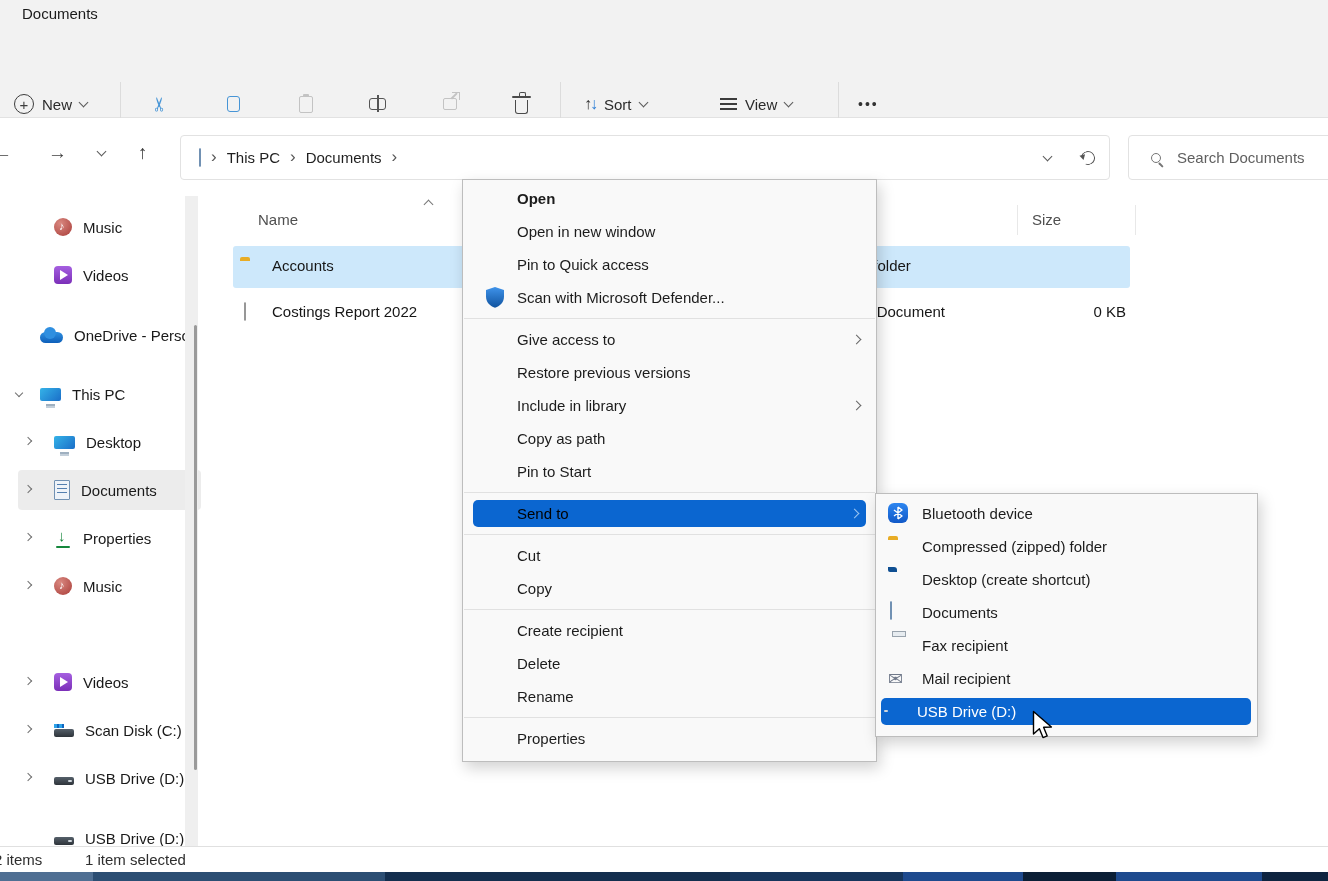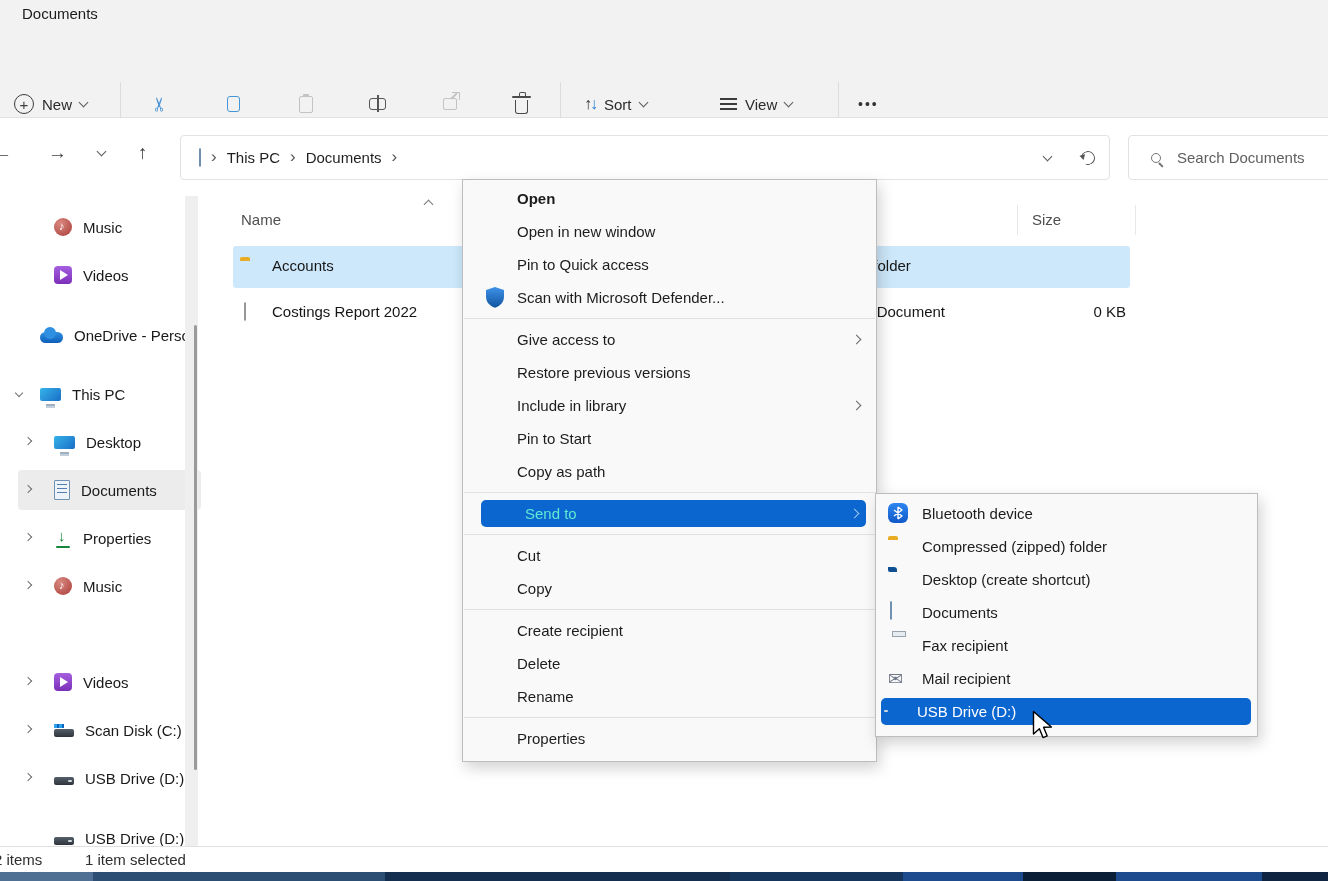--- a/index.html
+++ b/index.html
@@ -109,21 +109,21 @@
   .ficon { position:absolute; top:11px; }
 
   
   .menu { position:absolute; left:462px; top:179px; width:415px; background:#f9f9f9; border:1px solid #bdbdbd; box-shadow:3px 6px 14px rgba(0,0,0,.18); padding:2px 0 6px 0; z-index:10; }
   .mi { height:33px; display:flex; align-items:center; padding-left:54px; position:relative; font-size:15px; color:#1c1c1c; }
   .mi.bold { font-weight:bold; }
   .mi-ic { position:absolute; left:22px; top:5px; }
   .sub-arrow { position:absolute; right:16px; width:7px; height:7px; border-right:1.4px solid #666; border-bottom:1.4px solid #666; transform:rotate(-45deg); }
   .msep { height:1px; background:#e1e1e1; margin:4px 1px; }
   .mi.pillrow { padding:0 10px 0 10px; }
-  .pill { flex:1; display:flex; align-items:center; height:27px; border-radius:5px; background:#0b66d0; padding-left:44px; color:#5eead4; position:relative;margin-left:8px; }
+  .pill { flex:1; display:flex; align-items:center; height:27px; border-radius:5px; background:#0b66d0; padding-left:44px; color:#000000; position:relative; }
   .pill .sub-arrow { border-color:#9cc6f2; right:8px; }
   .submenu { position:absolute; left:875px; top:493px; width:383px; background:#f9f9f9; border:1px solid #bdbdbd; box-shadow:3px 6px 14px rgba(0,0,0,.18); padding:3px 0 8px 0; z-index:11; }
   .smi { height:33px; display:flex; align-items:center; padding-left:46px; position:relative; font-size:15px; color:#1c1c1c; }
   .smi-ic { position:absolute; left:12px; top:6px; }
   .smi.pillrow { padding:3px 6px 3px 5px; }
   .pill2 { flex:1; display:flex; align-items:center; height:27px; border-radius:5px; background:#0b66d0; padding-left:36px; color:#fff; position:relative; }
   .pill2 .smi-ic { left:9px; top:9px; }
 
   
   .statusbar { position:absolute; left:0; top:846px; width:1328px; height:26px; background:#fff; border-top:1px solid #e0e0e0; }
@@ -263,21 +263,21 @@
     </div>
     <div class="srow" style="top:622px;">
       <span class="sic ic-drive usb"></span>
       <span class="slabel">USB Drive (D:)</span>
     </div>
     <div class="sb-track"></div>
     <div class="sb-thumb"></div>
   </div>
 
   <div class="filearea">
-    <span class="col-h" style="left:16px;top:15px;">Name</span>
+    <span class="col-h" style="left:33px;top:15px;">Name</span>
     <span class="chev up" style="position:absolute;left:200px;top:8px;border-color:#777;"></span>
     <span class="col-h" style="left:620px;top:15px;">Type</span>
     <div class="col-sep" style="left:792px;"></div>
     <span class="col-h" style="left:807px;top:15px;">Size</span>
     <div class="col-sep" style="left:910px;"></div>
 
     <div class="frow" style="top:50px;">
       <div class="hl"></div>
       <span class="ficon" style="left:7px;top:14px;"><span class="ic-folder"></span></span>
       <span class="fcell" style="left:39px;">Accounts</span>
@@ -321,24 +321,24 @@
         <span class="sub-arrow"></span>
       </div>
     <div class="mi">
         <span>Restore previous versions</span>
       </div>
     <div class="mi">
         <span>Include in library</span>
         <span class="sub-arrow"></span>
       </div>
     <div class="mi">
+        <span>Copy as path</span>
+      </div>
+    <div class="mi">
         <span>Pin to Start</span>
-      </div>
-    <div class="mi">
-        <span>Copy as path</span>
       </div>
     <div class="msep"></div>
     <div class="mi pillrow">
       <div class="pill">
         <span>Send to</span>
         <span class="sub-arrow"></span>
       </div>
     </div>
     <div class="msep"></div>
     <div class="mi">

